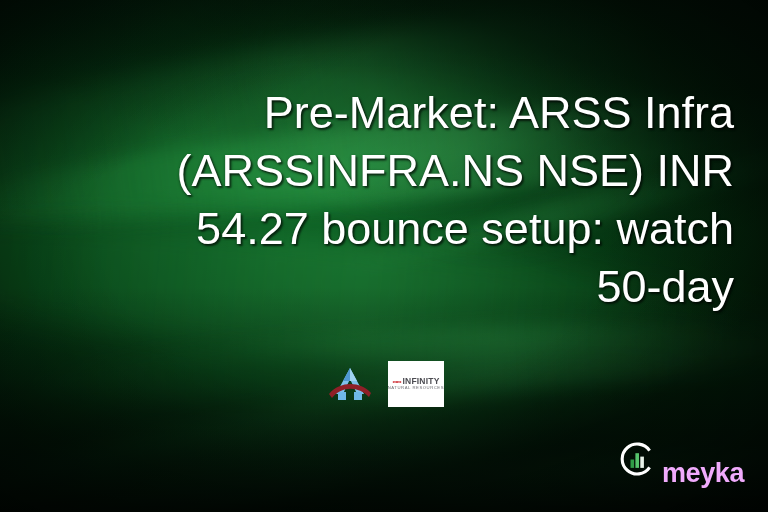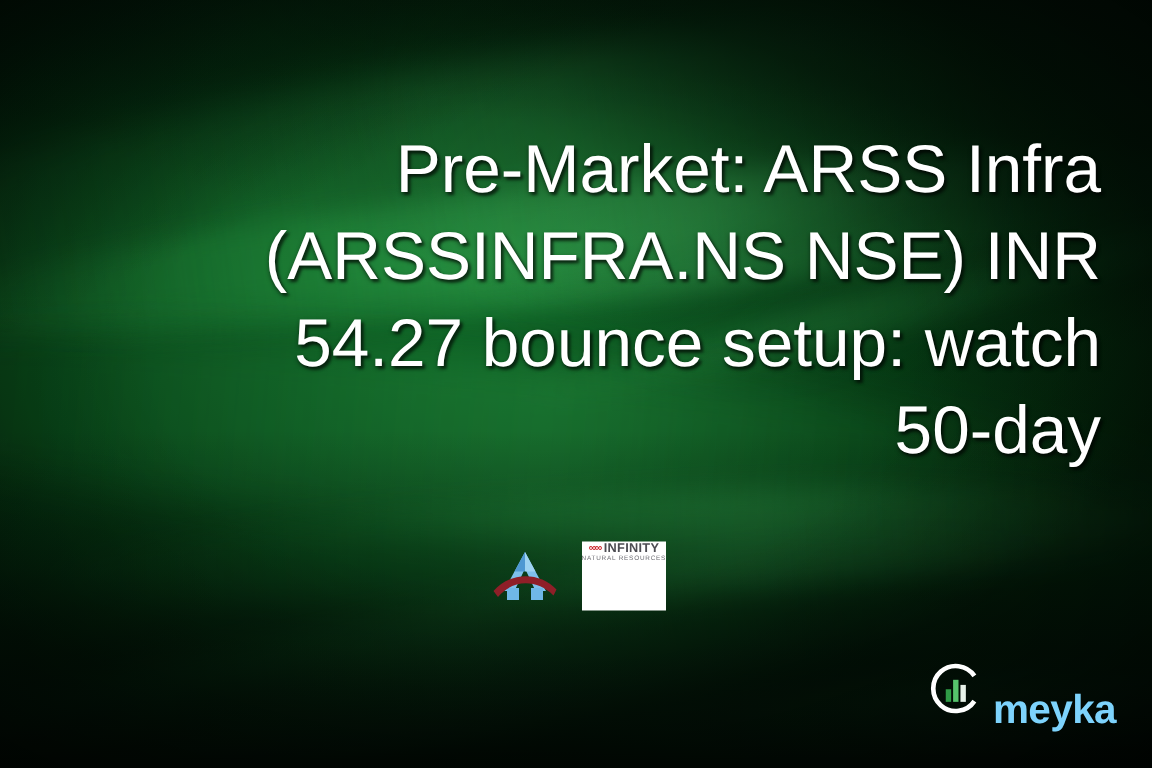--- a/index.html
+++ b/index.html
@@ -150,21 +150,21 @@
     justify-content: center;
   }
 
   .infinity-card {
     width: 56px;
     height: 46px;
     background: #ffffff;
     display: flex;
     flex-direction: column;
     align-items: center;
-    justify-content: flex-start;
+    justify-content: center;
     gap: 0px;
   }
   .inf-top {
     display: flex;
     align-items: center;
     gap: 2px;
   }
   .inf-sym {
     color: #cc2027;
     font-size: 7px;
@@ -196,21 +196,21 @@
     display: flex;
     align-items: center;
     gap: 7px;
   }
   #brand-mark {
     width: 36px;
     height: 36px;
     flex: 0 0 auto;
   }
   #brand-name {
-    color: #7dd3fc;
+    color: #f0abfc;
     font-size: 27px;
     font-weight: 700;
     letter-spacing: -0.4px;
     line-height: 30px;
     margin-top: 28px;
   }
 </style>
 </head>
 <body>
 

